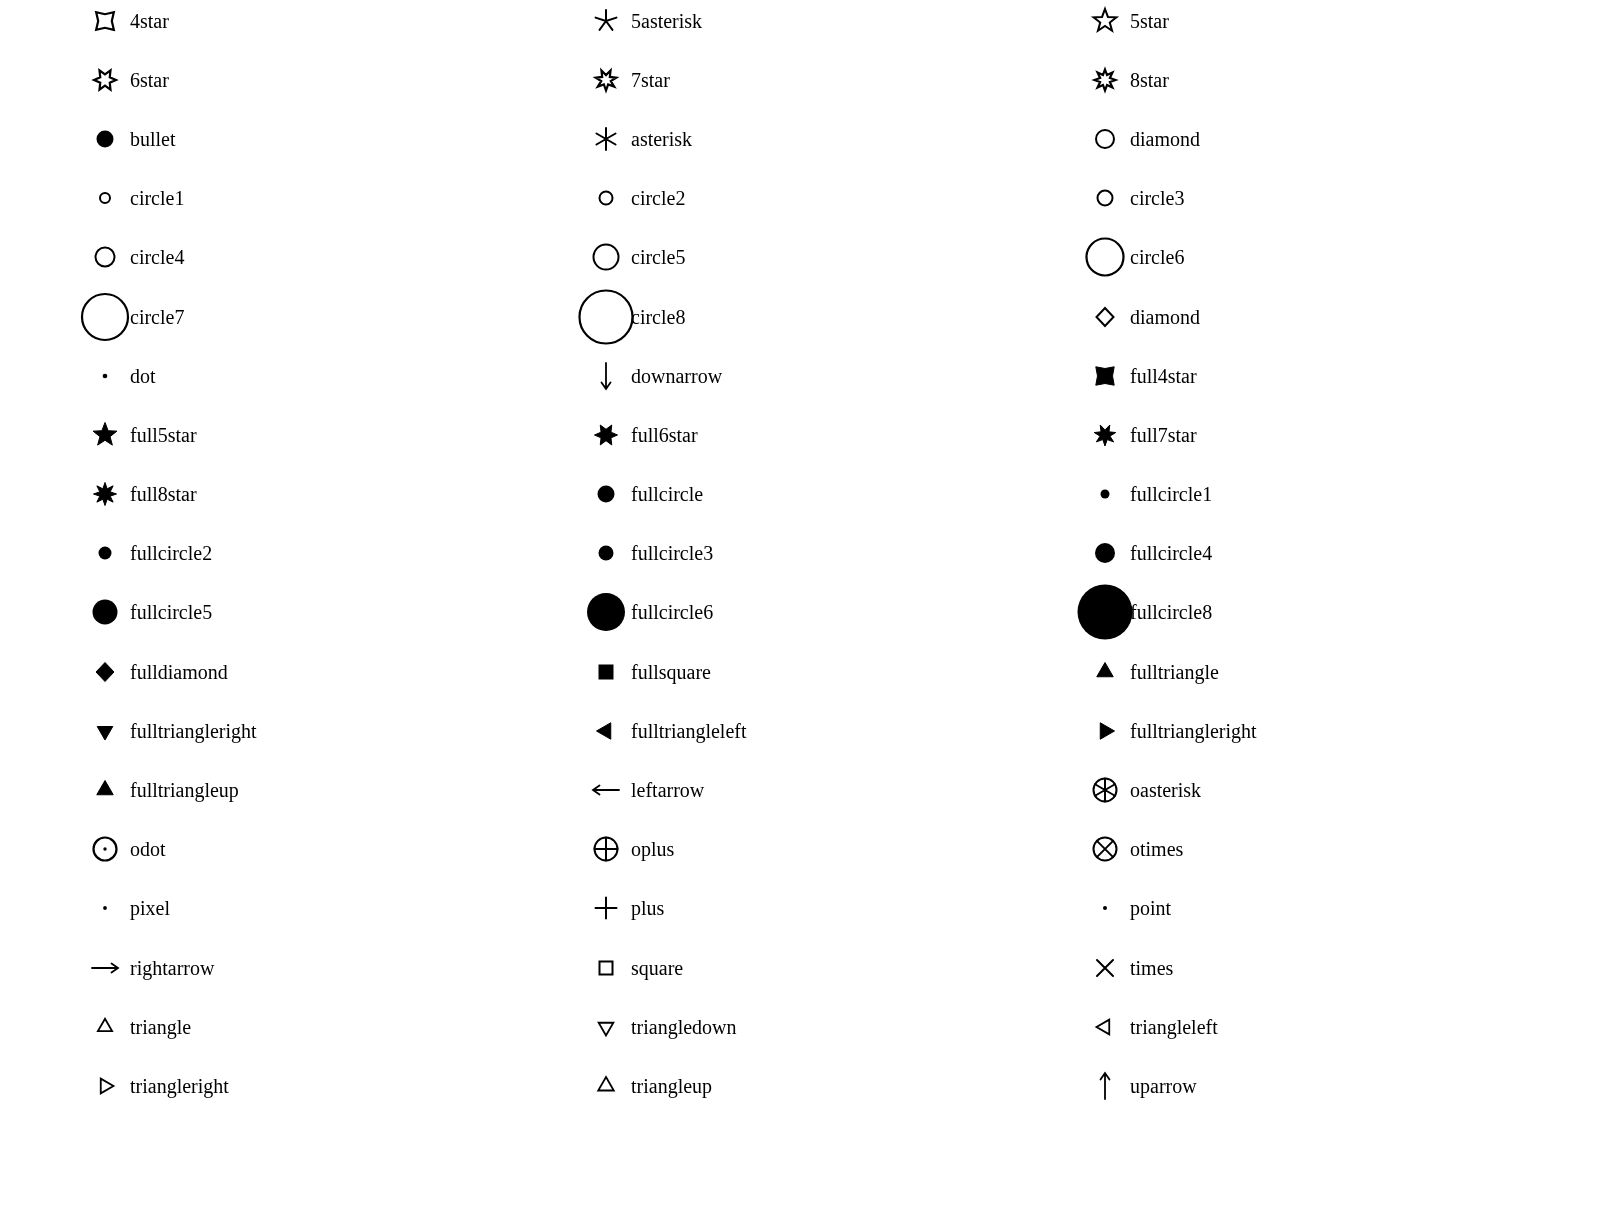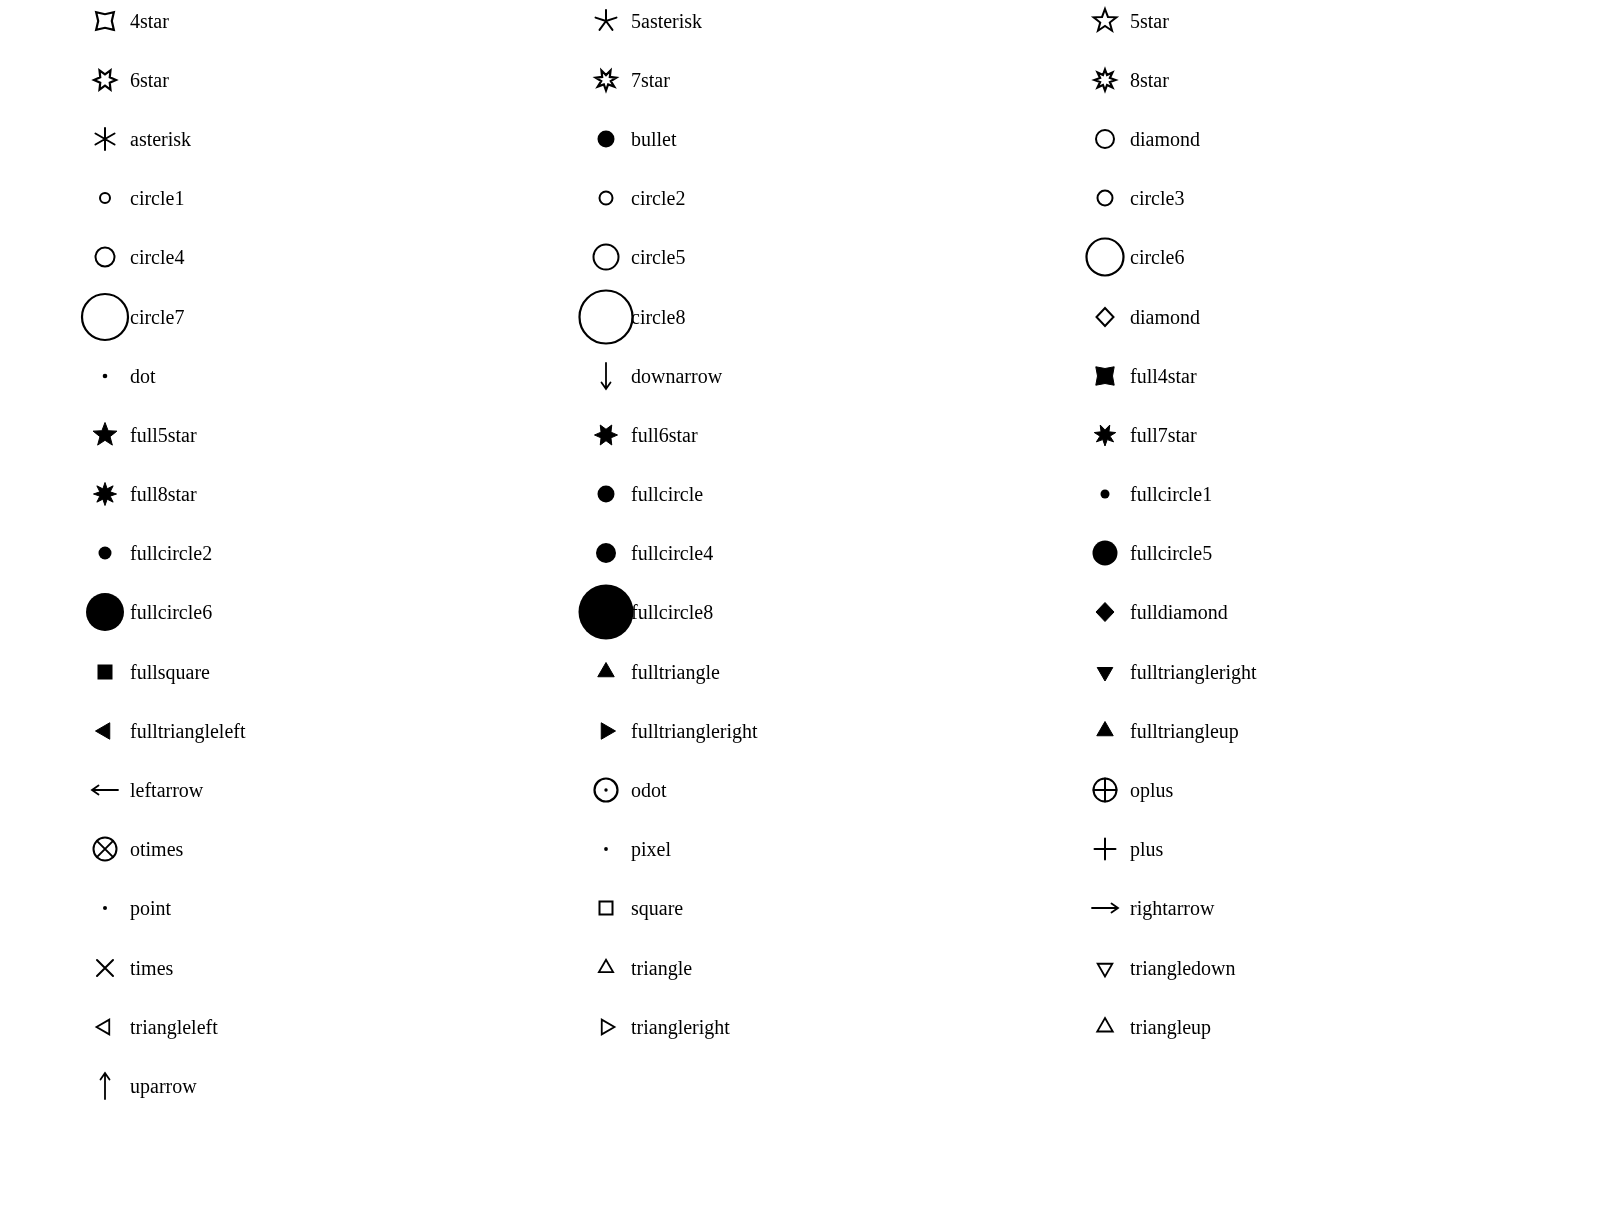--- a/index.html
+++ b/index.html
@@ -84,194 +84,194 @@
           <svg width="64" height="64" viewBox="-32 -32 64 64" aria-hidden="true">
             <polygon points="0.00,-10.50 2.03,-4.90 7.42,-7.42 4.90,-2.03 10.50,0.00 4.90,2.03 7.42,7.42 2.03,4.90 0.00,10.50 -2.03,4.90 -7.42,7.42 -4.90,2.03 -10.50,0.00 -4.90,-2.03 -7.42,-7.42 -2.03,-4.90" fill="none" stroke="#000000" stroke-width="2.2" stroke-linejoin="miter" stroke-miterlimit="10"></polygon>
           </svg>
         </span>
     <span class="label">8star</span>
   </div>
 
   <div class="item">
     <span class="glyph">
           <svg width="64" height="64" viewBox="-32 -32 64 64" aria-hidden="true">
+            <circle cx="0" cy="0" r="8.5" fill="#000000"></circle>
+          </svg>
+        </span>
+    <span class="label">bullet</span>
+  </div>
+
+  <div class="item">
+    <span class="glyph">
+          <svg width="64" height="64" viewBox="-32 -32 64 64" aria-hidden="true">
             <path d="M0,0L0.00,-11.00M0,0L9.53,-5.50M0,0L9.53,5.50M0,0L0.00,11.00M0,0L-9.53,5.50M0,0L-9.53,-5.50" fill="none" stroke="#000000" stroke-width="2" stroke-linecap="round"></path>
           </svg>
         </span>
     <span class="label">asterisk</span>
   </div>
 
   <div class="item">
     <span class="glyph">
           <svg width="64" height="64" viewBox="-32 -32 64 64" aria-hidden="true">
+            <circle cx="0" cy="0" r="9" fill="none" stroke="#000000" stroke-width="2"></circle>
+          </svg>
+        </span>
+    <span class="label">diamond</span>
+  </div>
+
+  <div class="item">
+    <span class="glyph">
+          <svg width="64" height="64" viewBox="-32 -32 64 64" aria-hidden="true">
+            <circle cx="0" cy="0" r="5" fill="none" stroke="#000000" stroke-width="2"></circle>
+          </svg>
+        </span>
+    <span class="label">circle1</span>
+  </div>
+
+  <div class="item">
+    <span class="glyph">
+          <svg width="64" height="64" viewBox="-32 -32 64 64" aria-hidden="true">
+            <circle cx="0" cy="0" r="6.5" fill="none" stroke="#000000" stroke-width="2"></circle>
+          </svg>
+        </span>
+    <span class="label">circle2</span>
+  </div>
+
+  <div class="item">
+    <span class="glyph">
+          <svg width="64" height="64" viewBox="-32 -32 64 64" aria-hidden="true">
+            <circle cx="0" cy="0" r="7.5" fill="none" stroke="#000000" stroke-width="2"></circle>
+          </svg>
+        </span>
+    <span class="label">circle3</span>
+  </div>
+
+  <div class="item">
+    <span class="glyph">
+          <svg width="64" height="64" viewBox="-32 -32 64 64" aria-hidden="true">
+            <circle cx="0" cy="0" r="9.5" fill="none" stroke="#000000" stroke-width="2"></circle>
+          </svg>
+        </span>
+    <span class="label">circle4</span>
+  </div>
+
+  <div class="item">
+    <span class="glyph">
+          <svg width="64" height="64" viewBox="-32 -32 64 64" aria-hidden="true">
+            <circle cx="0" cy="0" r="12.5" fill="none" stroke="#000000" stroke-width="2"></circle>
+          </svg>
+        </span>
+    <span class="label">circle5</span>
+  </div>
+
+  <div class="item">
+    <span class="glyph">
+          <svg width="64" height="64" viewBox="-32 -32 64 64" aria-hidden="true">
+            <circle cx="0" cy="0" r="18.5" fill="none" stroke="#000000" stroke-width="2.2"></circle>
+          </svg>
+        </span>
+    <span class="label">circle6</span>
+  </div>
+
+  <div class="item">
+    <span class="glyph">
+          <svg width="64" height="64" viewBox="-32 -32 64 64" aria-hidden="true">
+            <circle cx="0" cy="0" r="23" fill="none" stroke="#000000" stroke-width="2.2"></circle>
+          </svg>
+        </span>
+    <span class="label">circle7</span>
+  </div>
+
+  <div class="item">
+    <span class="glyph">
+          <svg width="64" height="64" viewBox="-32 -32 64 64" aria-hidden="true">
+            <circle cx="0" cy="0" r="26.5" fill="none" stroke="#000000" stroke-width="2.2"></circle>
+          </svg>
+        </span>
+    <span class="label">circle8</span>
+  </div>
+
+  <div class="item">
+    <span class="glyph">
+          <svg width="64" height="64" viewBox="-32 -32 64 64" aria-hidden="true">
+            <polygon points="0,-9 8.5,0 0,9 -8.5,0" fill="none" stroke="#000000" stroke-width="2" stroke-linejoin="miter" stroke-miterlimit="10"></polygon>
+          </svg>
+        </span>
+    <span class="label">diamond</span>
+  </div>
+
+  <div class="item">
+    <span class="glyph">
+          <svg width="64" height="64" viewBox="-32 -32 64 64" aria-hidden="true">
+            <circle cx="0" cy="0" r="2.3" fill="#000000"></circle>
+          </svg>
+        </span>
+    <span class="label">dot</span>
+  </div>
+
+  <div class="item">
+    <span class="glyph">
+          <svg width="64" height="64" viewBox="-32 -32 64 64" aria-hidden="true">
+            <path d="M0,-13L0,12.2M-4.5,6.5L0,13L4.5,6.5" fill="none" stroke="#000000" stroke-width="1.8" stroke-linecap="round"></path>
+          </svg>
+        </span>
+    <span class="label">downarrow</span>
+  </div>
+
+  <div class="item">
+    <span class="glyph">
+          <svg width="64" height="64" viewBox="-32 -32 64 64" aria-hidden="true">
+            <polygon points="9.19,9.19 0.00,7.50 -9.19,9.19 -7.50,0.00 -9.19,-9.19 -0.00,-7.50 9.19,-9.19 7.50,-0.00" fill="#000000" stroke="#000000" stroke-width="1" stroke-linejoin="miter" stroke-miterlimit="10"></polygon>
+          </svg>
+        </span>
+    <span class="label">full4star</span>
+  </div>
+
+  <div class="item">
+    <span class="glyph">
+          <svg width="64" height="64" viewBox="-32 -32 64 64" aria-hidden="true">
+            <polygon points="0.00,-12.50 3.12,-4.29 11.89,-3.86 5.04,1.64 7.35,10.11 0.00,5.30 -7.35,10.11 -5.04,1.64 -11.89,-3.86 -3.12,-4.29" fill="#000000" stroke="#000000" stroke-width="1" stroke-linejoin="miter" stroke-miterlimit="10"></polygon>
+          </svg>
+        </span>
+    <span class="label">full5star</span>
+  </div>
+
+  <div class="item">
+    <span class="glyph">
+          <svg width="64" height="64" viewBox="-32 -32 64 64" aria-hidden="true">
+            <polygon points="11.50,0.00 4.94,2.85 5.75,9.96 0.00,5.70 -5.75,9.96 -4.94,2.85 -11.50,0.00 -4.94,-2.85 -5.75,-9.96 -0.00,-5.70 5.75,-9.96 4.94,-2.85" fill="#000000" stroke="#000000" stroke-width="1" stroke-linejoin="miter" stroke-miterlimit="10"></polygon>
+          </svg>
+        </span>
+    <span class="label">full6star</span>
+  </div>
+
+  <div class="item">
+    <span class="glyph">
+          <svg width="64" height="64" viewBox="-32 -32 64 64" aria-hidden="true">
+            <polygon points="0.00,11.00 -2.21,4.59 -8.60,6.86 -4.97,1.13 -10.72,-2.45 -3.99,-3.18 -4.77,-9.91 -0.00,-5.10 4.77,-9.91 3.99,-3.18 10.72,-2.45 4.97,1.13 8.60,6.86 2.21,4.59" fill="#000000" stroke="#000000" stroke-width="1" stroke-linejoin="miter" stroke-miterlimit="10"></polygon>
+          </svg>
+        </span>
+    <span class="label">full7star</span>
+  </div>
+
+  <div class="item">
+    <span class="glyph">
+          <svg width="64" height="64" viewBox="-32 -32 64 64" aria-hidden="true">
+            <polygon points="0.00,-11.50 2.14,-5.17 8.13,-8.13 5.17,-2.14 11.50,0.00 5.17,2.14 8.13,8.13 2.14,5.17 0.00,11.50 -2.14,5.17 -8.13,8.13 -5.17,2.14 -11.50,0.00 -5.17,-2.14 -8.13,-8.13 -2.14,-5.17" fill="#000000" stroke="#000000" stroke-width="1" stroke-linejoin="miter" stroke-miterlimit="10"></polygon>
+          </svg>
+        </span>
+    <span class="label">full8star</span>
+  </div>
+
+  <div class="item">
+    <span class="glyph">
+          <svg width="64" height="64" viewBox="-32 -32 64 64" aria-hidden="true">
             <circle cx="0" cy="0" r="8.5" fill="#000000"></circle>
           </svg>
         </span>
-    <span class="label">bullet</span>
-  </div>
-
-  <div class="item">
-    <span class="glyph">
-          <svg width="64" height="64" viewBox="-32 -32 64 64" aria-hidden="true">
-            <circle cx="0" cy="0" r="9" fill="none" stroke="#000000" stroke-width="2"></circle>
-          </svg>
-        </span>
-    <span class="label">diamond</span>
-  </div>
-
-  <div class="item">
-    <span class="glyph">
-          <svg width="64" height="64" viewBox="-32 -32 64 64" aria-hidden="true">
-            <circle cx="0" cy="0" r="5" fill="none" stroke="#000000" stroke-width="2"></circle>
-          </svg>
-        </span>
-    <span class="label">circle1</span>
-  </div>
-
-  <div class="item">
-    <span class="glyph">
-          <svg width="64" height="64" viewBox="-32 -32 64 64" aria-hidden="true">
-            <circle cx="0" cy="0" r="6.5" fill="none" stroke="#000000" stroke-width="2"></circle>
-          </svg>
-        </span>
-    <span class="label">circle2</span>
-  </div>
-
-  <div class="item">
-    <span class="glyph">
-          <svg width="64" height="64" viewBox="-32 -32 64 64" aria-hidden="true">
-            <circle cx="0" cy="0" r="7.5" fill="none" stroke="#000000" stroke-width="2"></circle>
-          </svg>
-        </span>
-    <span class="label">circle3</span>
-  </div>
-
-  <div class="item">
-    <span class="glyph">
-          <svg width="64" height="64" viewBox="-32 -32 64 64" aria-hidden="true">
-            <circle cx="0" cy="0" r="9.5" fill="none" stroke="#000000" stroke-width="2"></circle>
-          </svg>
-        </span>
-    <span class="label">circle4</span>
-  </div>
-
-  <div class="item">
-    <span class="glyph">
-          <svg width="64" height="64" viewBox="-32 -32 64 64" aria-hidden="true">
-            <circle cx="0" cy="0" r="12.5" fill="none" stroke="#000000" stroke-width="2"></circle>
-          </svg>
-        </span>
-    <span class="label">circle5</span>
-  </div>
-
-  <div class="item">
-    <span class="glyph">
-          <svg width="64" height="64" viewBox="-32 -32 64 64" aria-hidden="true">
-            <circle cx="0" cy="0" r="18.5" fill="none" stroke="#000000" stroke-width="2.2"></circle>
-          </svg>
-        </span>
-    <span class="label">circle6</span>
-  </div>
-
-  <div class="item">
-    <span class="glyph">
-          <svg width="64" height="64" viewBox="-32 -32 64 64" aria-hidden="true">
-            <circle cx="0" cy="0" r="23" fill="none" stroke="#000000" stroke-width="2.2"></circle>
-          </svg>
-        </span>
-    <span class="label">circle7</span>
-  </div>
-
-  <div class="item">
-    <span class="glyph">
-          <svg width="64" height="64" viewBox="-32 -32 64 64" aria-hidden="true">
-            <circle cx="0" cy="0" r="26.5" fill="none" stroke="#000000" stroke-width="2.2"></circle>
-          </svg>
-        </span>
-    <span class="label">circle8</span>
-  </div>
-
-  <div class="item">
-    <span class="glyph">
-          <svg width="64" height="64" viewBox="-32 -32 64 64" aria-hidden="true">
-            <polygon points="0,-9 8.5,0 0,9 -8.5,0" fill="none" stroke="#000000" stroke-width="2" stroke-linejoin="miter" stroke-miterlimit="10"></polygon>
-          </svg>
-        </span>
-    <span class="label">diamond</span>
-  </div>
-
-  <div class="item">
-    <span class="glyph">
-          <svg width="64" height="64" viewBox="-32 -32 64 64" aria-hidden="true">
-            <circle cx="0" cy="0" r="2.3" fill="#000000"></circle>
-          </svg>
-        </span>
-    <span class="label">dot</span>
-  </div>
-
-  <div class="item">
-    <span class="glyph">
-          <svg width="64" height="64" viewBox="-32 -32 64 64" aria-hidden="true">
-            <path d="M0,-13L0,12.2M-4.5,6.5L0,13L4.5,6.5" fill="none" stroke="#000000" stroke-width="1.8" stroke-linecap="round"></path>
-          </svg>
-        </span>
-    <span class="label">downarrow</span>
-  </div>
-
-  <div class="item">
-    <span class="glyph">
-          <svg width="64" height="64" viewBox="-32 -32 64 64" aria-hidden="true">
-            <polygon points="9.19,9.19 0.00,7.50 -9.19,9.19 -7.50,0.00 -9.19,-9.19 -0.00,-7.50 9.19,-9.19 7.50,-0.00" fill="#000000" stroke="#000000" stroke-width="1" stroke-linejoin="miter" stroke-miterlimit="10"></polygon>
-          </svg>
-        </span>
-    <span class="label">full4star</span>
-  </div>
-
-  <div class="item">
-    <span class="glyph">
-          <svg width="64" height="64" viewBox="-32 -32 64 64" aria-hidden="true">
-            <polygon points="0.00,-12.50 3.12,-4.29 11.89,-3.86 5.04,1.64 7.35,10.11 0.00,5.30 -7.35,10.11 -5.04,1.64 -11.89,-3.86 -3.12,-4.29" fill="#000000" stroke="#000000" stroke-width="1" stroke-linejoin="miter" stroke-miterlimit="10"></polygon>
-          </svg>
-        </span>
-    <span class="label">full5star</span>
-  </div>
-
-  <div class="item">
-    <span class="glyph">
-          <svg width="64" height="64" viewBox="-32 -32 64 64" aria-hidden="true">
-            <polygon points="11.50,0.00 4.94,2.85 5.75,9.96 0.00,5.70 -5.75,9.96 -4.94,2.85 -11.50,0.00 -4.94,-2.85 -5.75,-9.96 -0.00,-5.70 5.75,-9.96 4.94,-2.85" fill="#000000" stroke="#000000" stroke-width="1" stroke-linejoin="miter" stroke-miterlimit="10"></polygon>
-          </svg>
-        </span>
-    <span class="label">full6star</span>
-  </div>
-
-  <div class="item">
-    <span class="glyph">
-          <svg width="64" height="64" viewBox="-32 -32 64 64" aria-hidden="true">
-            <polygon points="0.00,11.00 -2.21,4.59 -8.60,6.86 -4.97,1.13 -10.72,-2.45 -3.99,-3.18 -4.77,-9.91 -0.00,-5.10 4.77,-9.91 3.99,-3.18 10.72,-2.45 4.97,1.13 8.60,6.86 2.21,4.59" fill="#000000" stroke="#000000" stroke-width="1" stroke-linejoin="miter" stroke-miterlimit="10"></polygon>
-          </svg>
-        </span>
-    <span class="label">full7star</span>
-  </div>
-
-  <div class="item">
-    <span class="glyph">
-          <svg width="64" height="64" viewBox="-32 -32 64 64" aria-hidden="true">
-            <polygon points="0.00,-11.50 2.14,-5.17 8.13,-8.13 5.17,-2.14 11.50,0.00 5.17,2.14 8.13,8.13 2.14,5.17 0.00,11.50 -2.14,5.17 -8.13,8.13 -5.17,2.14 -11.50,0.00 -5.17,-2.14 -8.13,-8.13 -2.14,-5.17" fill="#000000" stroke="#000000" stroke-width="1" stroke-linejoin="miter" stroke-miterlimit="10"></polygon>
-          </svg>
-        </span>
-    <span class="label">full8star</span>
-  </div>
-
-  <div class="item">
-    <span class="glyph">
-          <svg width="64" height="64" viewBox="-32 -32 64 64" aria-hidden="true">
-            <circle cx="0" cy="0" r="8.5" fill="#000000"></circle>
-          </svg>
-        </span>
     <span class="label">fullcircle</span>
   </div>
 
   <div class="item">
     <span class="glyph">
           <svg width="64" height="64" viewBox="-32 -32 64 64" aria-hidden="true">
             <circle cx="0" cy="0" r="4.5" fill="#000000"></circle>
           </svg>
         </span>
     <span class="label">fullcircle1</span>
@@ -279,20 +279,28 @@
 
   <div class="item">
     <span class="glyph">
           <svg width="64" height="64" viewBox="-32 -32 64 64" aria-hidden="true">
             <circle cx="0" cy="0" r="6.5" fill="#000000"></circle>
           </svg>
         </span>
     <span class="label">fullcircle2</span>
   </div>
 
+  <div class="item">
+    <span class="glyph">
+          <svg width="64" height="64" viewBox="-32 -32 64 64" aria-hidden="true">
+            <circle cx="0" cy="0" r="7.5" fill="#000000"></circle>
+          </svg>
+        </span>
+    <span class="label">fullcircle3</span>
+  </div>
 
   <div class="item">
     <span class="glyph">
           <svg width="64" height="64" viewBox="-32 -32 64 64" aria-hidden="true">
             <circle cx="0" cy="0" r="10" fill="#000000"></circle>
           </svg>
         </span>
     <span class="label">fullcircle4</span>
   </div>
 
@@ -390,20 +398,29 @@
   <div class="item">
     <span class="glyph">
           <svg width="64" height="64" viewBox="-32 -32 64 64" aria-hidden="true">
             <path d="M13,0L-12.2,0M-6.5,-4.5L-13,0L-6.5,4.5" fill="none" stroke="#000000" stroke-width="1.8" stroke-linecap="round"></path>
           </svg>
         </span>
     <span class="label">leftarrow</span>
   </div>
 
 
+  <div class="item">
+    <span class="glyph">
+          <svg width="64" height="64" viewBox="-32 -32 64 64" aria-hidden="true">
+            <circle cx="0" cy="0" r="11.5" fill="none" stroke="#000000" stroke-width="2"></circle>
+            <path d="M0,0L0.00,-11.50M0,0L9.96,-5.75M0,0L9.96,5.75M0,0L0.00,11.50M0,0L-9.96,5.75M0,0L-9.96,-5.75" fill="none" stroke="#000000" stroke-width="2" stroke-linecap="round"></path>
+          </svg>
+        </span>
+    <span class="label">oasterisk</span>
+  </div>
 
   <div class="item">
     <span class="glyph">
           <svg width="64" height="64" viewBox="-32 -32 64 64" aria-hidden="true">
             <circle cx="0" cy="0" r="11.5" fill="none" stroke="#000000" stroke-width="2.2"></circle>
             <circle cx="0" cy="0" r="1.7" fill="#000000"></circle>
           </svg>
         </span>
     <span class="label">odot</span>
   </div>
@@ -451,33 +468,33 @@
           <svg width="64" height="64" viewBox="-32 -32 64 64" aria-hidden="true">
             <circle cx="0" cy="0" r="2" fill="#000000"></circle>
           </svg>
         </span>
     <span class="label">point</span>
   </div>
 
   <div class="item">
     <span class="glyph">
           <svg width="64" height="64" viewBox="-32 -32 64 64" aria-hidden="true">
+            <path d="M-13,0L12.2,0M6.5,-4.5L13,0L6.5,4.5" fill="none" stroke="#000000" stroke-width="1.8" stroke-linecap="round"></path>
+          </svg>
+        </span>
+    <span class="label">rightarrow</span>
+  </div>
+
+  <div class="item">
+    <span class="glyph">
+          <svg width="64" height="64" viewBox="-32 -32 64 64" aria-hidden="true">
             <rect x="-6.5" y="-6.5" width="13" height="13" fill="none" stroke="#000000" stroke-width="2"></rect>
           </svg>
         </span>
     <span class="label">square</span>
-  </div>
-
-  <div class="item">
-    <span class="glyph">
-          <svg width="64" height="64" viewBox="-32 -32 64 64" aria-hidden="true">
-            <path d="M-13,0L12.2,0M6.5,-4.5L13,0L6.5,4.5" fill="none" stroke="#000000" stroke-width="1.8" stroke-linecap="round"></path>
-          </svg>
-        </span>
-    <span class="label">rightarrow</span>
   </div>
 
   <div class="item">
     <span class="glyph">
           <svg width="64" height="64" viewBox="-32 -32 64 64" aria-hidden="true">
             <path d="M-8,-8L8,8M8,-8L-8,8" fill="none" stroke="#000000" stroke-width="2" stroke-linecap="round"></path>
           </svg>
         </span>
     <span class="label">times</span>
   </div>

